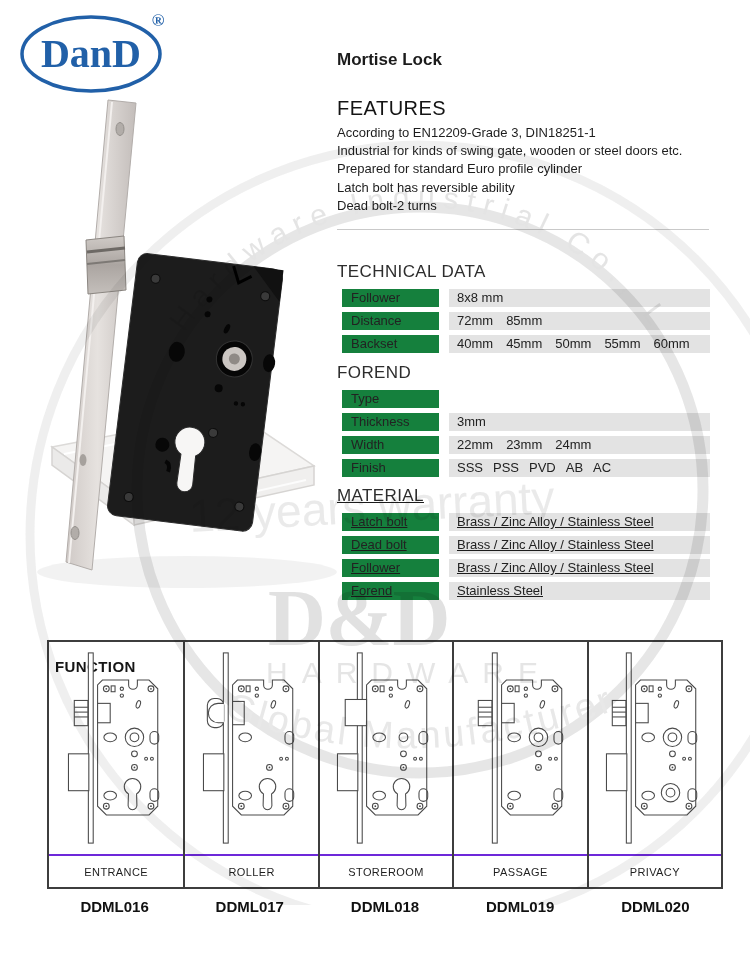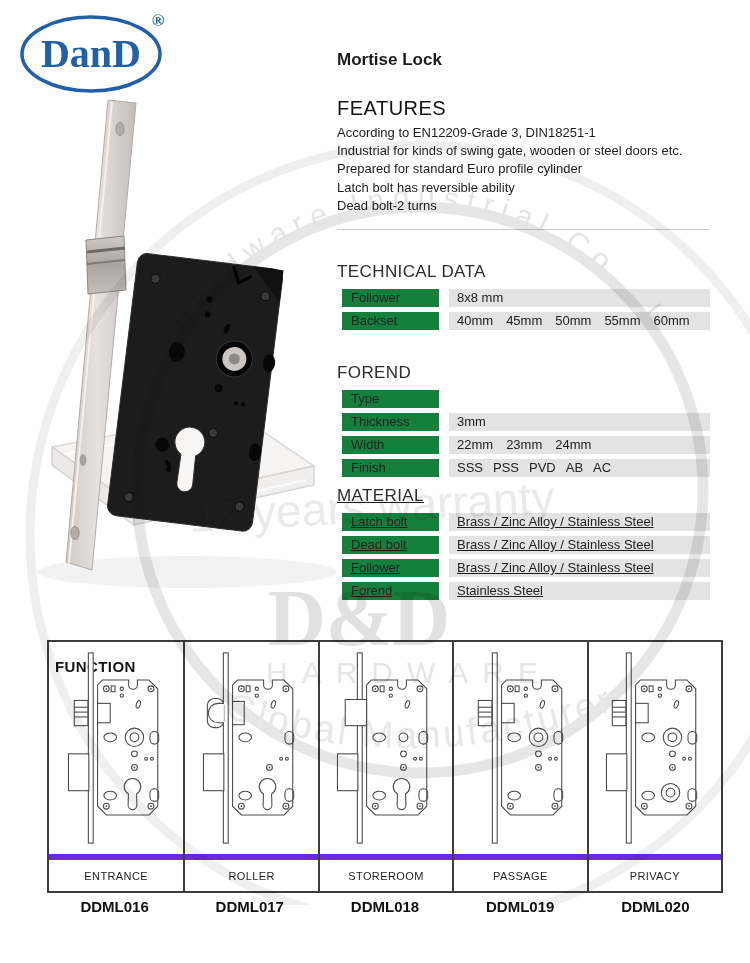--- a/index.html
+++ b/index.html
@@ -22,21 +22,21 @@
   .srow .vals span{margin-right:13px;white-space:nowrap;}
   .srow .vals.wide span{margin-right:24px;}
   .srow .vals.narrow span{margin-right:10px;}
   
   .fn-head{position:absolute;left:55px;top:611px;font-size:15px;font-weight:bold;letter-spacing:.4px;color:#151515;margin-top:47px;}
   .fn-grid{position:absolute;left:47px;top:640px;width:676px;display:grid;grid-template-columns:repeat(5,1fr);
            border:2px solid #3d3d3d;background:transparent;box-sizing:border-box;}
   .fn-col{display:flex;flex-direction:column;}
   .fn-col + .fn-col{border-left:2px solid #3d3d3d;}
   .fn-diag{height:212px;display:flex;align-items:center;justify-content:center;}
-  .fn-label{height:31px;border-top:6px solid #6d28d9;display:flex;align-items:center;justify-content:center;
+  .fn-label{height:31px;border-top:2px solid #6d28d9;display:flex;align-items:center;justify-content:center;
             font-size:11px;letter-spacing:.4px;color:#1e1e1e;}
   .fn-models{position:absolute;left:47px;top:898px;width:676px;display:grid;grid-template-columns:repeat(5,1fr);}
   .fn-model{text-align:center;font-size:15px;font-weight:bold;color:#111;}
   
   .photo{position:absolute;left:22px;top:92px;width:315px;height:515px;}
   
   .wm{position:absolute;left:0;top:55px;width:750px;height:850px;pointer-events:none;
       mix-blend-mode:multiply;opacity:.85;z-index:6;}
   .content{position:relative;z-index:1;}
 </style>
@@ -70,20 +70,27 @@
 
     <div class="divider"></div>
 
     <div id="spec-tables">
         <div class="spec" style="top: 262px;">
           <h3>TECHNICAL DATA</h3>
           <div class="srow">
             <div class="lab">Follower</div>
             <div class="vals">
               <span>8x8 mm</span>
+            </div>
+          </div>
+          <div class="srow">
+            <div class="lab">Distance</div>
+            <div class="vals">
+              <span>72mm</span>
+              <span>85mm</span>
             </div>
           </div>
           <div class="srow">
             <div class="lab">Backset</div>
             <div class="vals">
               <span>40mm</span>
               <span>45mm</span>
               <span>50mm</span>
               <span>55mm</span>
               <span>60mm</span>

